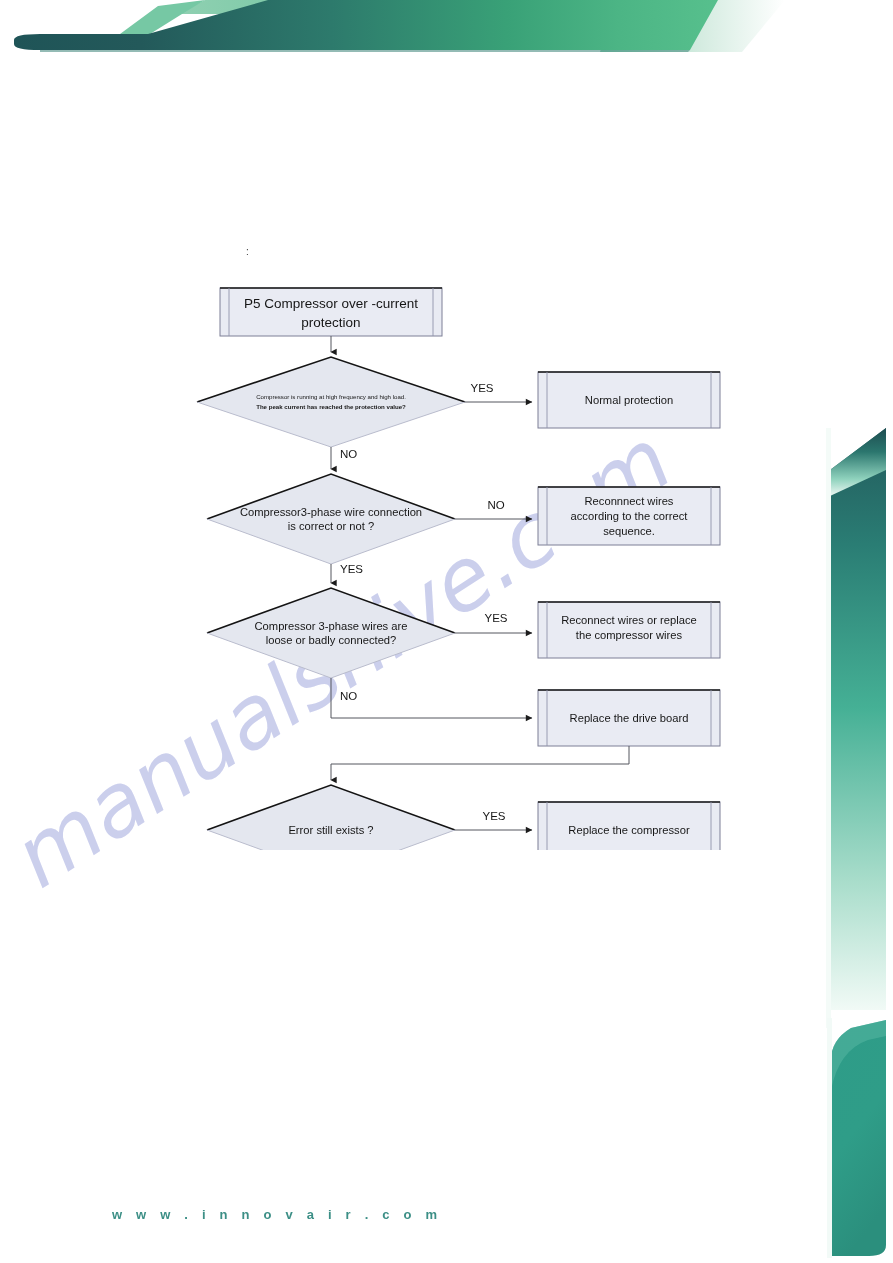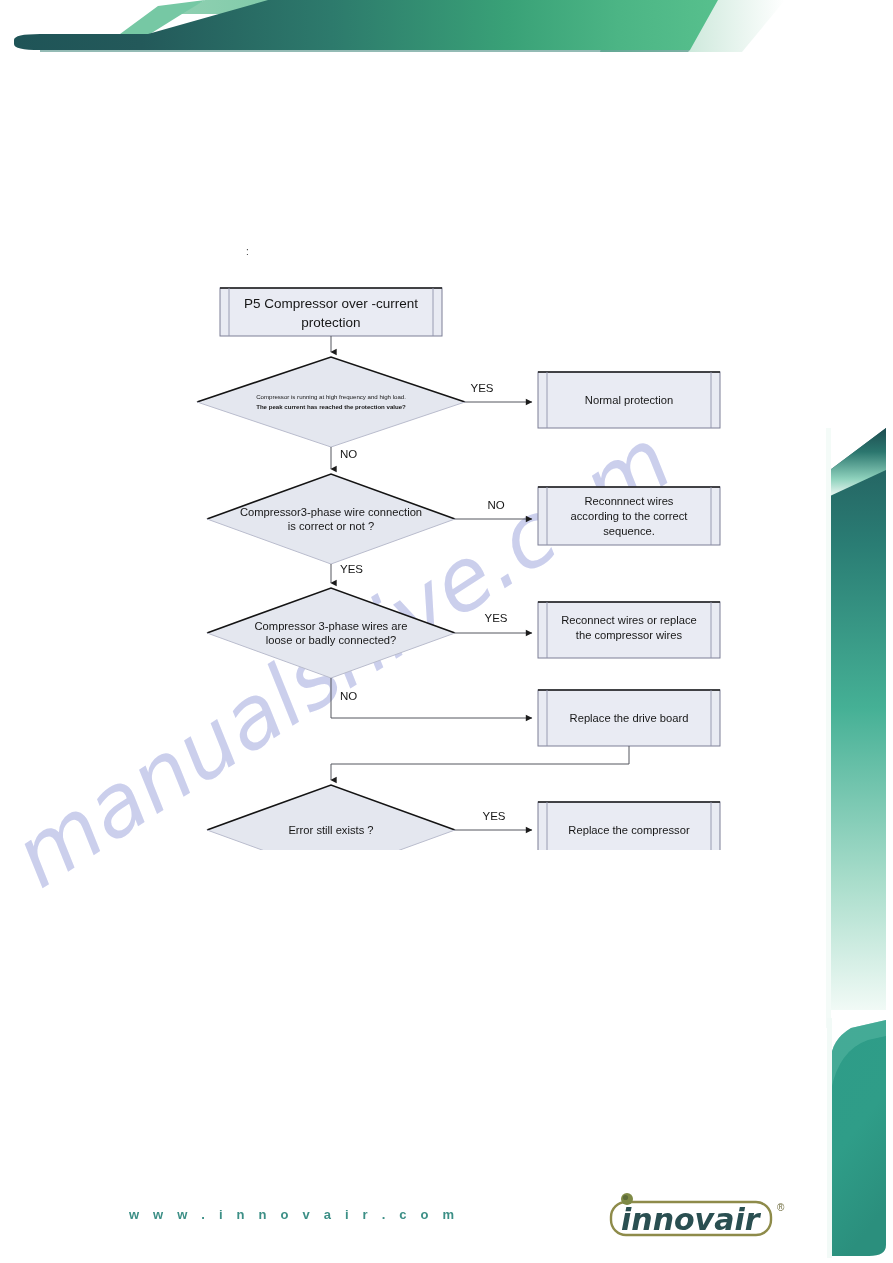--- a/index.html
+++ b/index.html
@@ -107,21 +107,20 @@
   .footer-url {
     position: absolute;
     left: 112px;
     top: 1207px;
     font-family: "Liberation Sans", sans-serif;
     font-size: 13px;
     font-weight: bold;
     color: #3c8f86;
     letter-spacing: 5.2px;
     white-space: pre;
-    margin-left: 17px;
   }
   .logo-wrap {
     position: absolute;
     left: 605px;
     top: 1188px;
     width: 190px;
     height: 52px;
   }
 </style>
 </head>
@@ -333,27 +332,14 @@
         <line x1="358" y1="562" x2="540" y2="562" class="fc-box-topline"></line>
         <line x1="367" y1="562" x2="367" y2="618" class="fc-inner-line"></line>
         <line x1="531" y1="562" x2="531" y2="618" class="fc-inner-line"></line>
         <text class="fc-label t-box" x="449" y="594" text-anchor="middle">Replace the compressor</text>
       </g>
     </svg>
   </div>
 
   <div class="footer-url">w w w . i n n o v a i r . c o m</div>
 
-  <div class="logo-wrap">
-    <svg width="190" height="52" viewBox="0 0 190 52" xmlns="http://www.w3.org/2000/svg">
-
-      <rect x="6" y="14" width="160" height="33" rx="15" ry="15" fill="none" stroke="#8e8b4a" stroke-width="2.4"></rect>
-
-      <circle cx="22" cy="11" r="6" fill="#7f8a46"></circle>
-      <circle cx="20.5" cy="9.5" r="2.6" fill="#5e6c3a"></circle>
-
-      <text x="16" y="42" font-family="DejaVu Sans, sans-serif" font-size="30" font-weight="bold" font-style="italic" fill="#2a4f51">innovair</text>
-
-      <text x="172" y="23" font-family="Liberation Sans, sans-serif" font-size="10" fill="#6d6a3c">®</text>
-    </svg>
-  </div>
 
 </div>
 
 </body></html>

